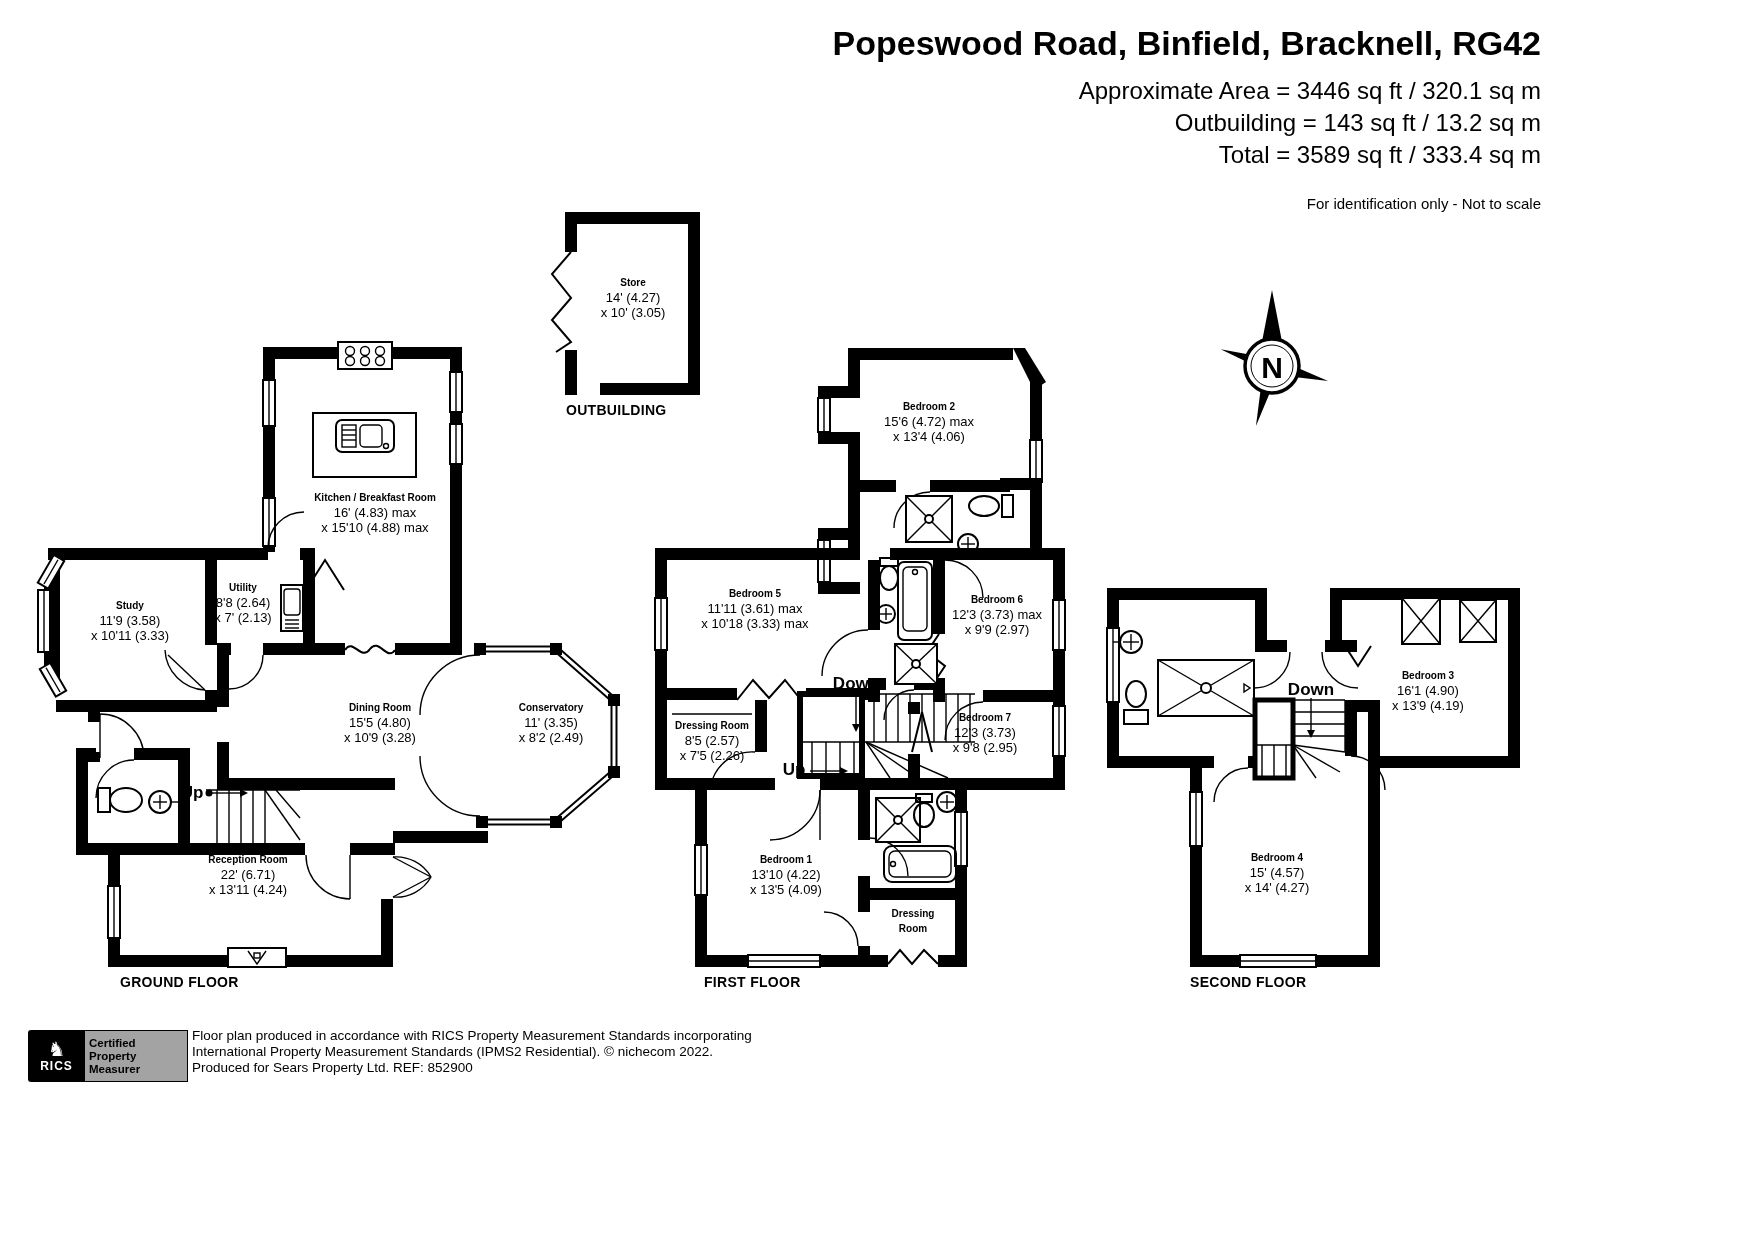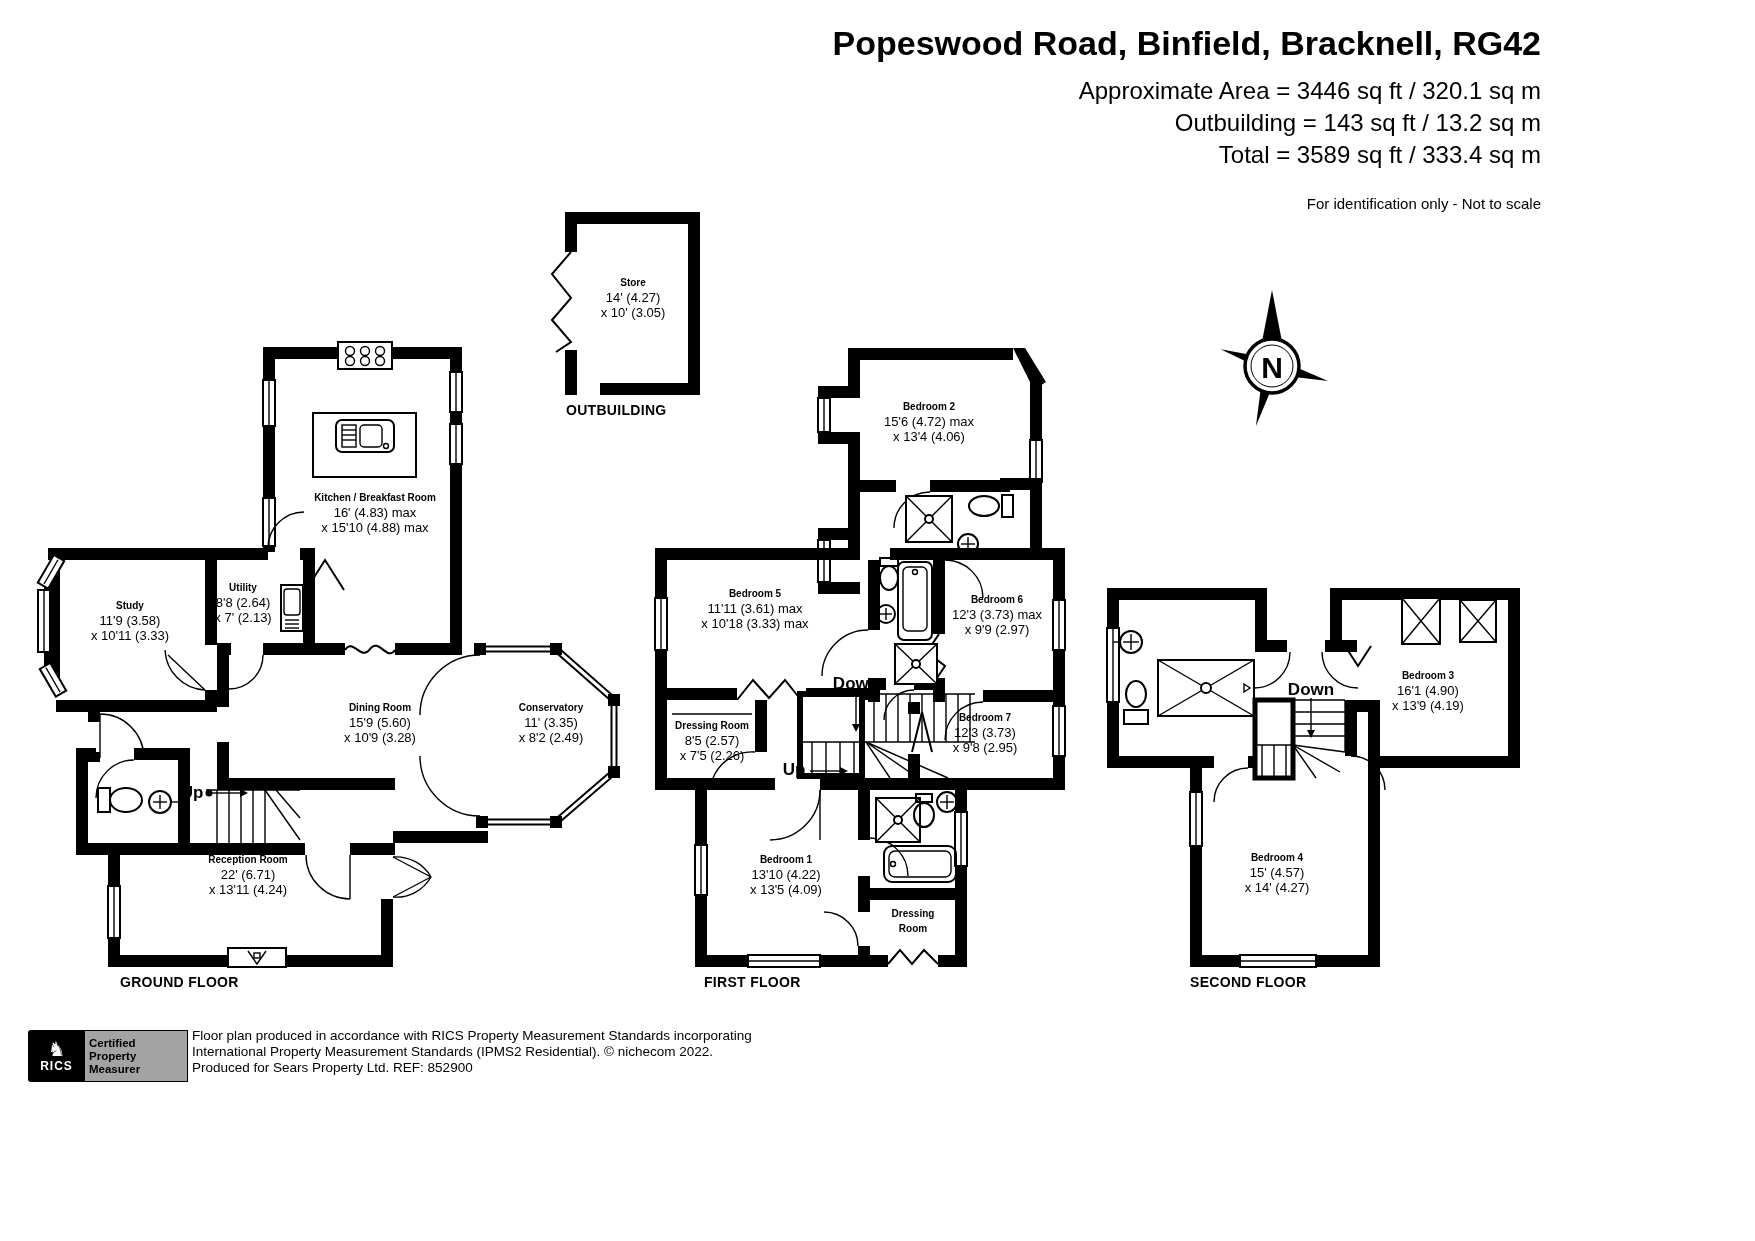--- a/index.html
+++ b/index.html
@@ -527,21 +527,21 @@
     <div class="rd">11'9 (3.58)</div>
     <div class="rd">x 10'11 (3.33)</div>
   </div>
   <div class="room" style="left:243px;top:602px;">
     <div class="rn">Utility</div>
     <div class="rd">8'8 (2.64)</div>
     <div class="rd">x 7' (2.13)</div>
   </div>
   <div class="room" style="left:380px;top:722px;">
     <div class="rn">Dining Room</div>
-    <div class="rd">15'9 (5.60)</div>
+    <div class="rd">15'5 (4.80)</div>
     <div class="rd">x 10'9 (3.28)</div>
   </div>
   <div class="room" style="left:551px;top:722px;">
     <div class="rn">Conservatory</div>
     <div class="rd">11' (3.35)</div>
     <div class="rd">x 8'2 (2.49)</div>
   </div>
   <div class="room" style="left:248px;top:874px;">
     <div class="rn">Reception Room</div>
     <div class="rd">22' (6.71)</div>

